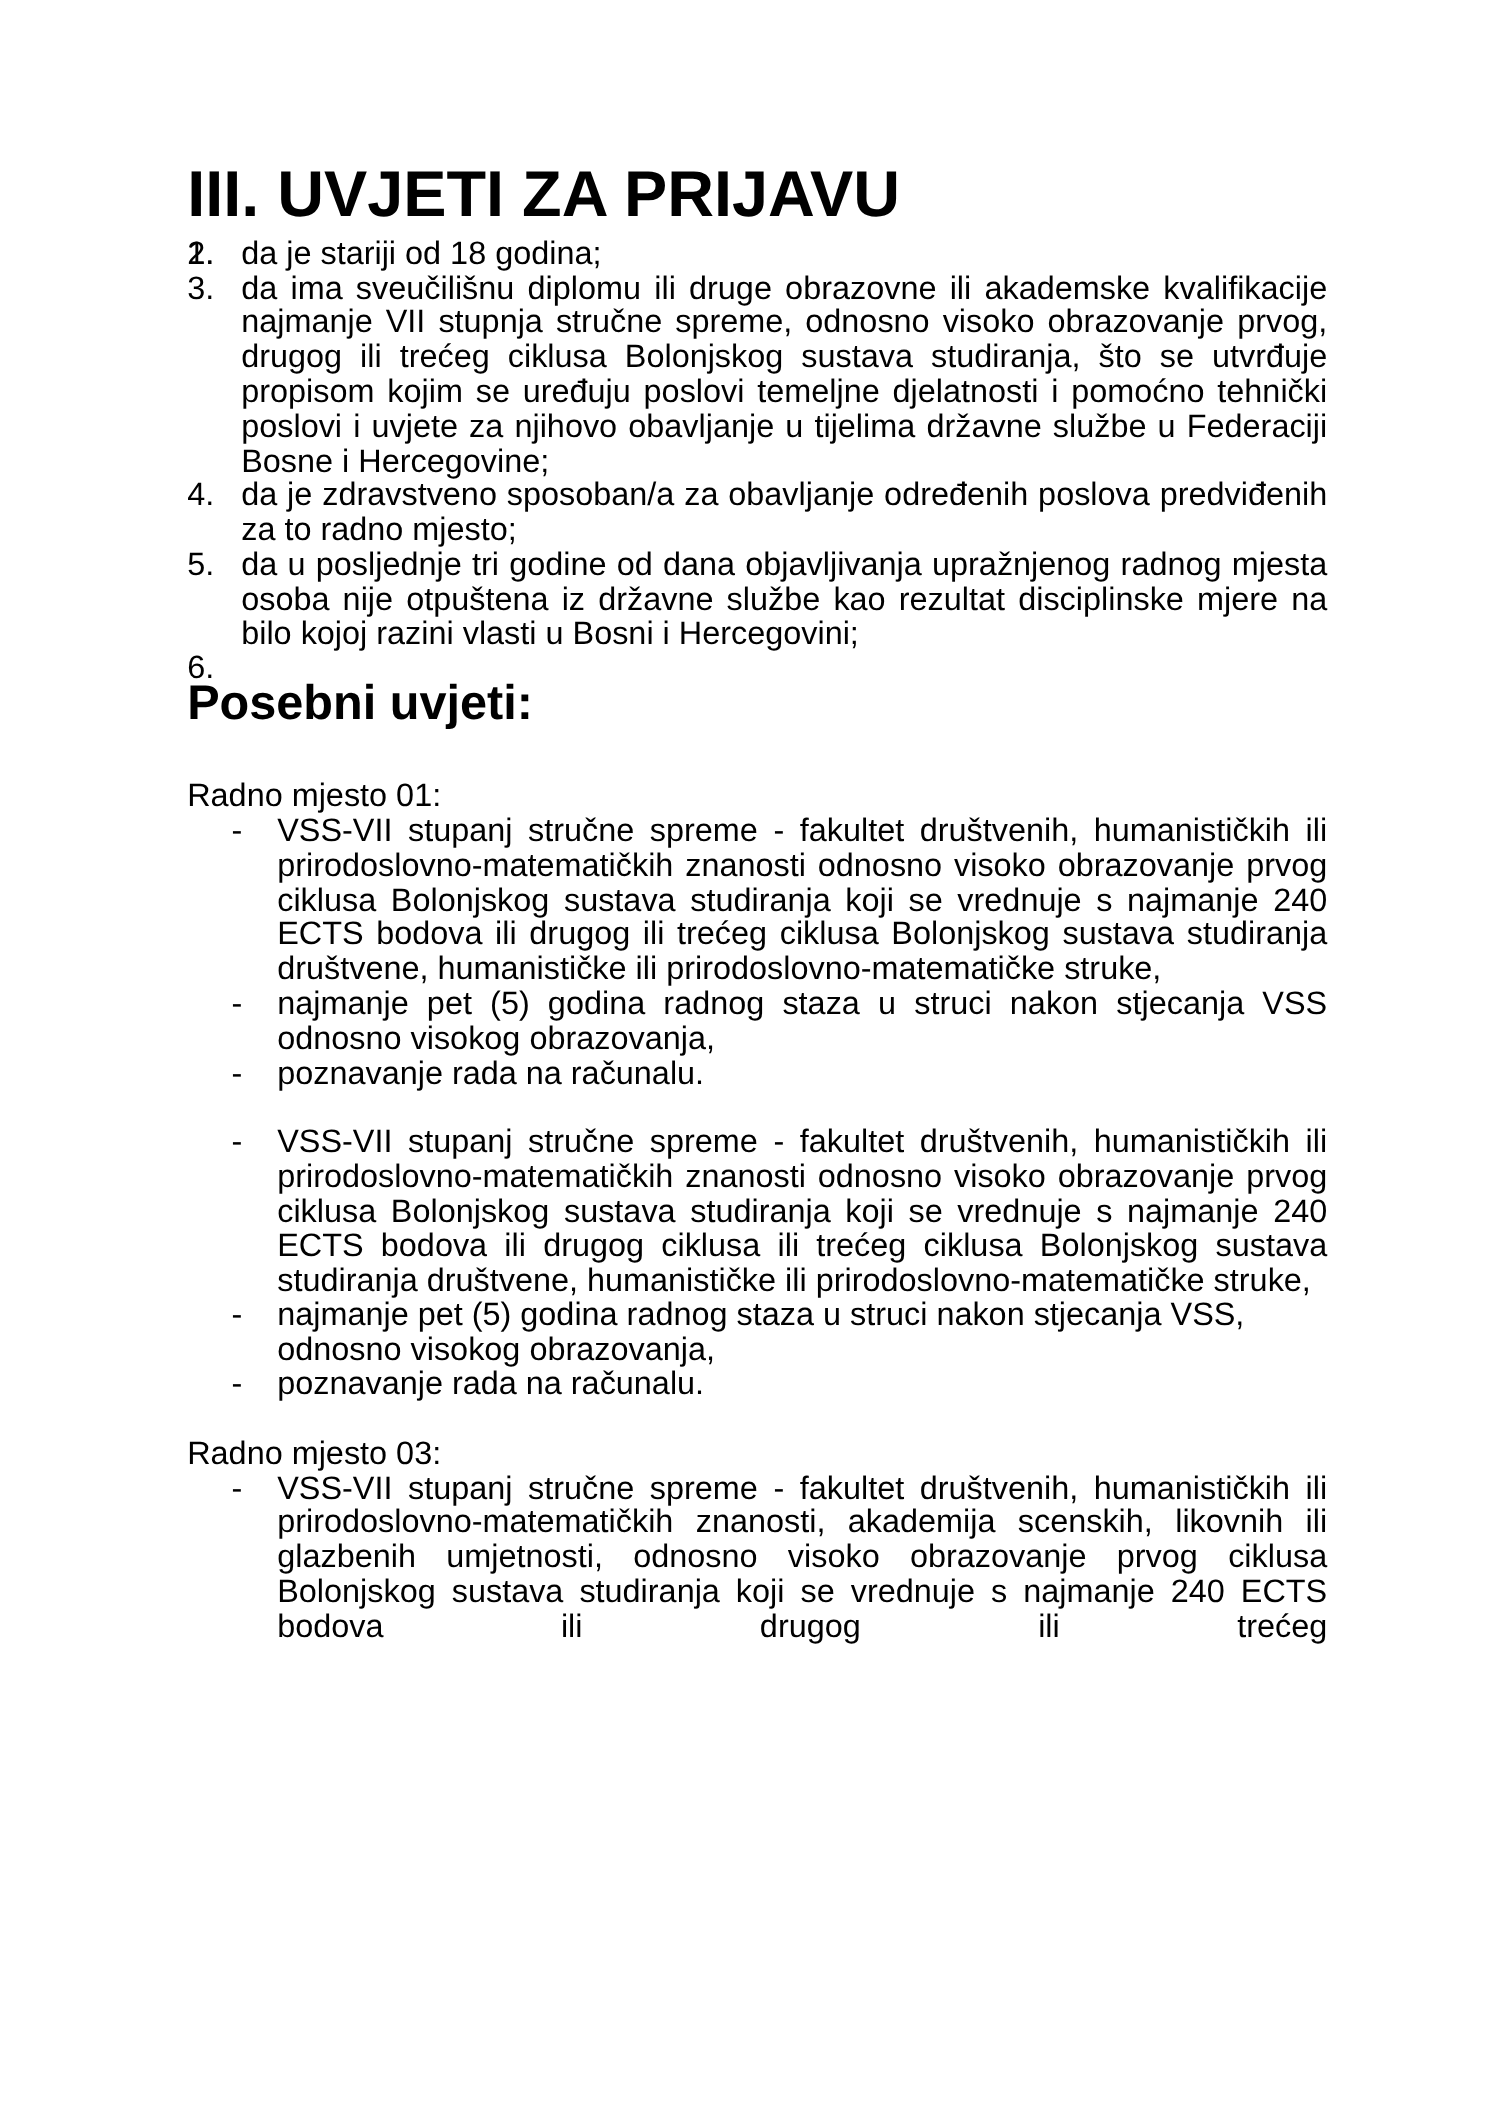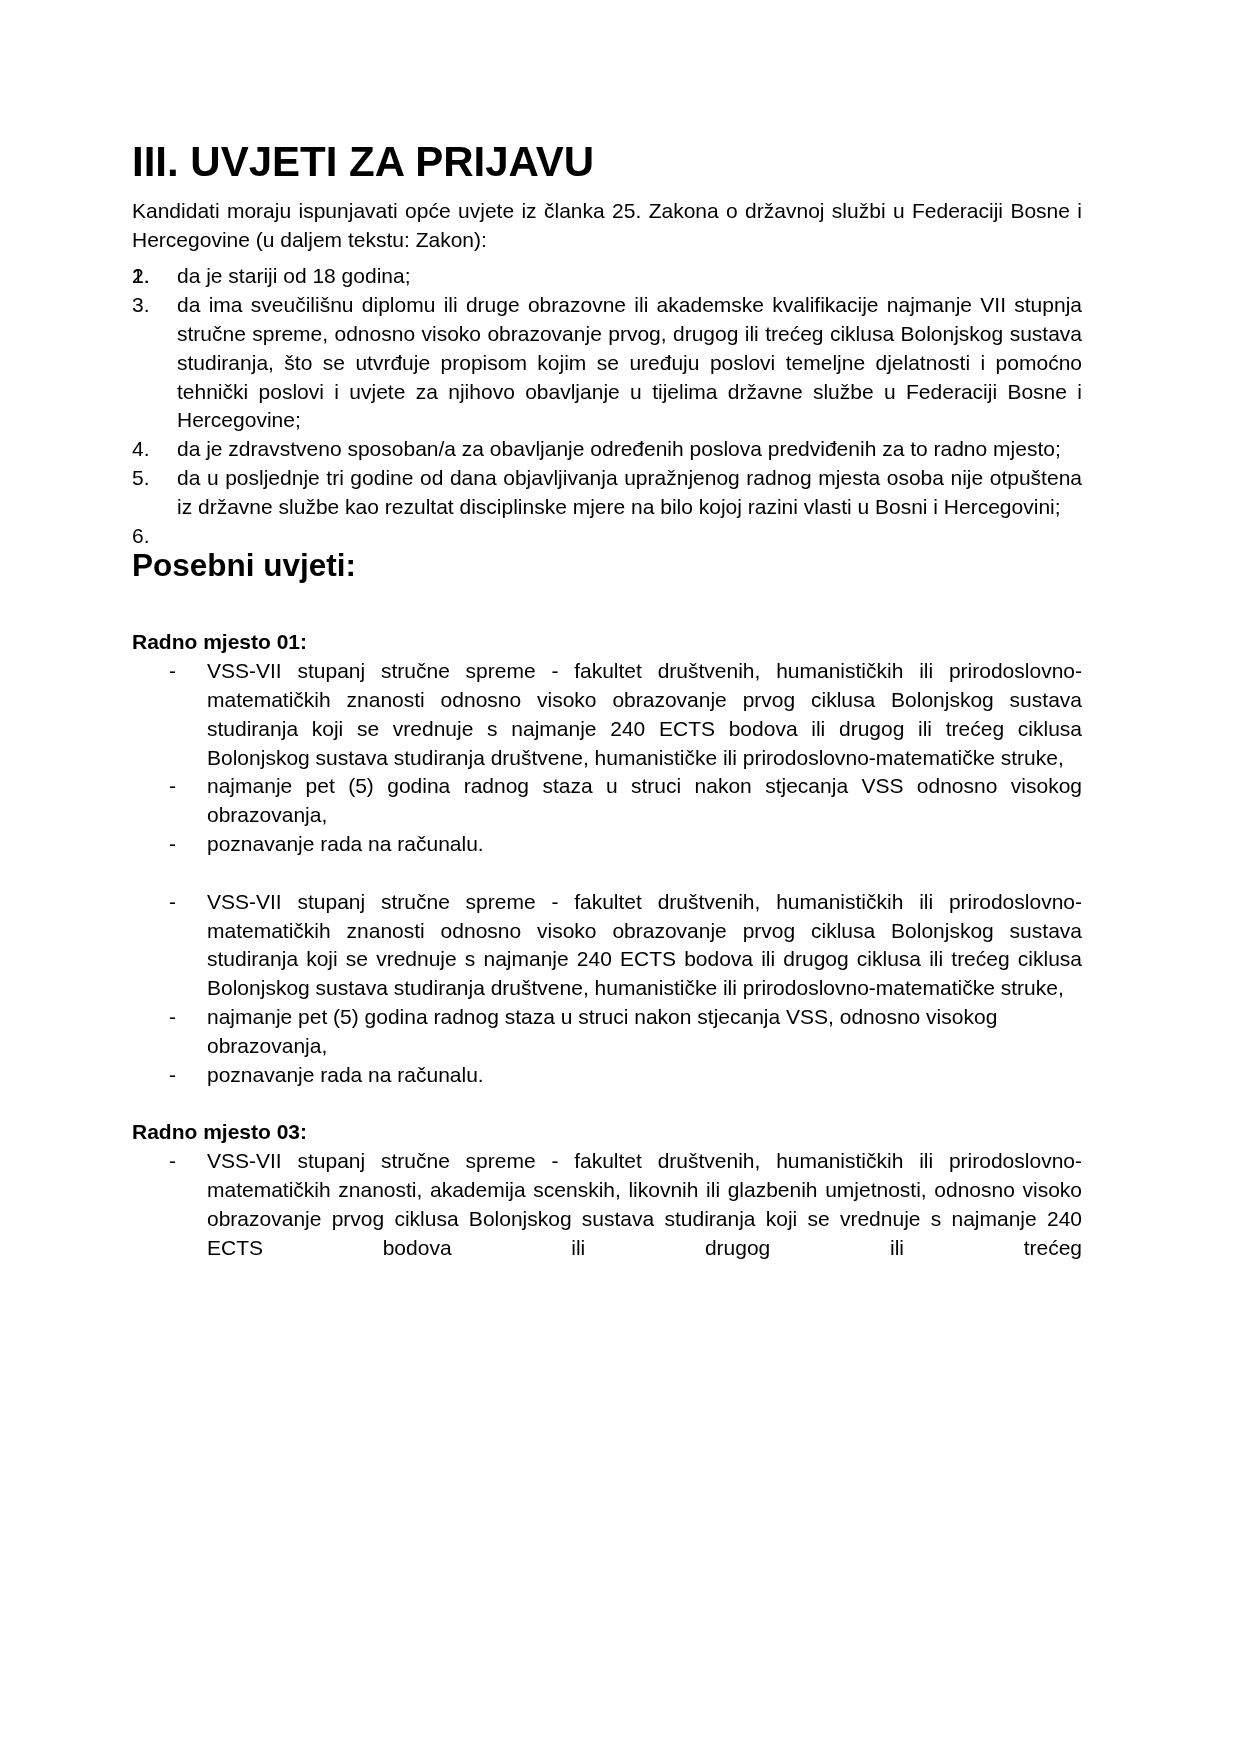--- a/index.html
+++ b/index.html
@@ -10,24 +10,24 @@
     body {
       width: 1241px;
       height: 1755px;
       position: relative;
       overflow: hidden;
       font-family: "Liberation Sans", sans-serif;
       color: #000000;
     }
     .page {
       position: absolute;
-      left: 132px;
+      left: 156px;
       top: 148px;
       width: 950px;
-      font-size: 21px;
+      font-size: 27px;
       line-height: 28.8px;
     }
     .heading {
       font-weight: bold;
       margin: 0;
       line-height: 28.8px;
     }
     .section-title {
       margin-bottom: 20px;
     }
@@ -71,32 +71,31 @@
     }
     ul.dash li .dash-mark {
       position: absolute;
       left: 37px;
       top: 0;
     }
     .job-block {
       margin-bottom: 29px;
     }
     .job-heading {
-      font-weight: bold;
+      font-weight: normal;
     }
   </style>
 </head>
 <body>
 
 <div class="page">
 
   <h1 class="heading section-title">III.  UVJETI ZA PRIJAVU</h1>
 
 
-  <p class="intro">Kandidati moraju ispunjavati opće uvjete iz članka 25. Zakona o državnoj službi u Federaciji Bosne i Hercegovine (u daljem tekstu: Zakon):</p>
 
   <ol class="numbered">
     <li><span class="num">1.</span></li>
     <li><span class="num">2.</span><span>da je stariji od 18 godina;</span></li>
     <li><span class="num">3.</span><span>da ima sveučilišnu diplomu ili druge obrazovne ili akademske kvalifikacije najmanje VII stupnja stručne spreme, odnosno visoko obrazovanje prvog, drugog ili trećeg ciklusa Bolonjskog sustava studiranja, što se utvrđuje propisom kojim se uređuju poslovi temeljne djelatnosti i pomoćno tehnički poslovi i uvjete za njihovo obavljanje u tijelima državne službe u Federaciji Bosne i Hercegovine;</span></li>
     <li><span class="num">4.</span><span>da je zdravstveno sposoban/a za obavljanje određenih poslova predviđenih za to radno mjesto;</span></li>
     <li><span class="num">5.</span><span>da u posljednje tri godine od dana objavljivanja upražnjenog radnog mjesta osoba nije otpuštena iz državne službe kao rezultat disciplinske mjere na bilo kojoj razini vlasti u Bosni i Hercegovini;</span></li>
     <li><span class="num">6.</span></li>
   </ol>
 

